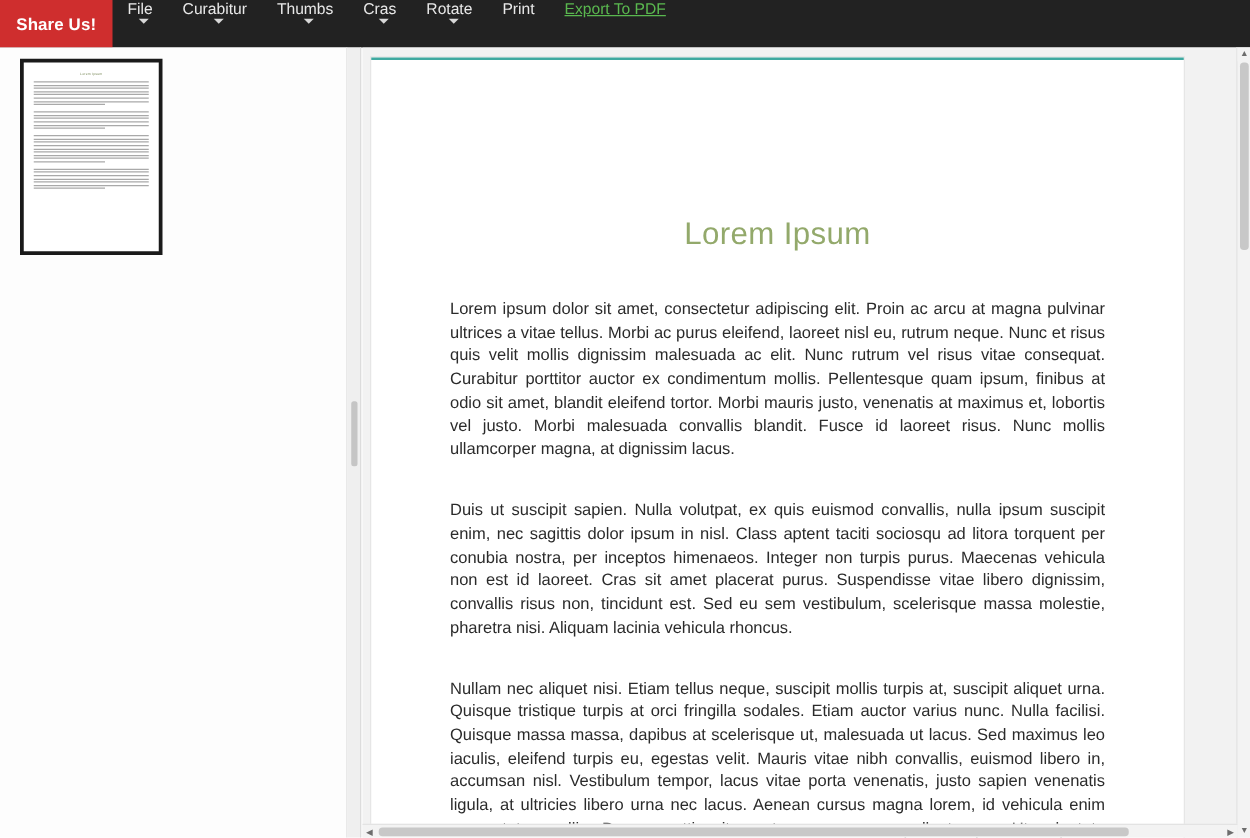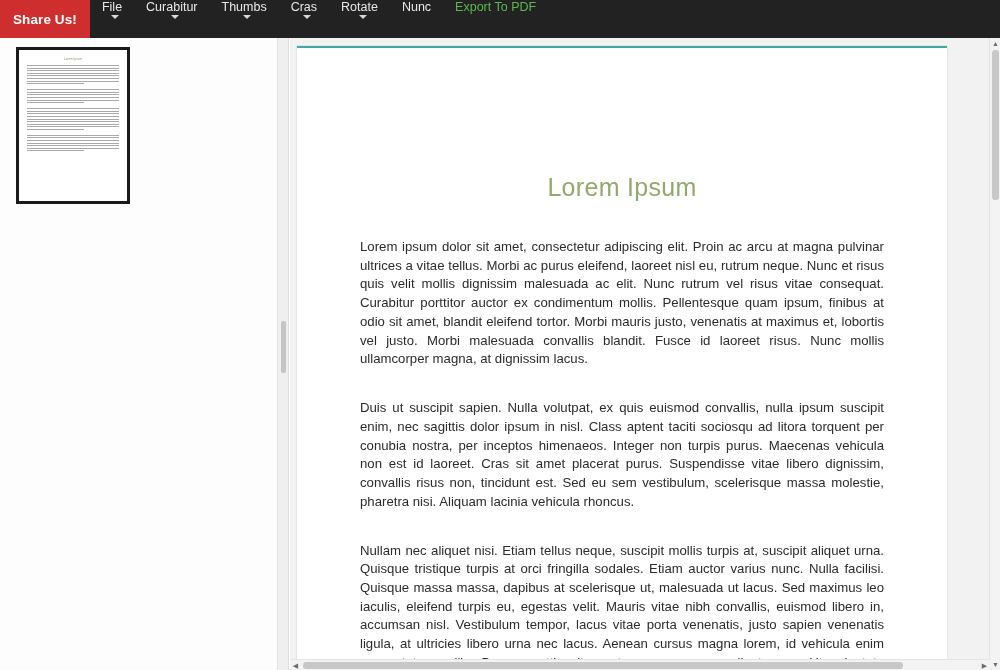--- a/index.html
+++ b/index.html
@@ -39,21 +39,21 @@
   }
   .caret {
     display: inline-block;
     margin-left: 6px;
     width: 0; height: 0;
     border-left: 4px solid transparent;
     border-right: 4px solid transparent;
     border-top: 4px solid #d8d8d8;
     position: relative; top: 1px;
   }
-  .menu-export { color: #5ab84f; font-size: 12.5px; }
+  .menu-export { color: #5ab84f; font-size: 12.5px; text-decoration: underline; }
 
   
   .thumb-pane {
     position: absolute;
     top: 38px; left: 0;
     width: 278px; height: 632px;
     background: #fdfdfd;
     border-right: 1px solid #e2e2e2;
     overflow: hidden;
   }
@@ -210,21 +210,21 @@
   </div>
   <div class="menu-item">
     <span>Cras</span>
     <span class="caret"></span>
   </div>
   <div class="menu-item">
     <span>Rotate</span>
     <span class="caret"></span>
   </div>
   <div class="menu-item">
-    <span>Nunc</span>
+    <span>Print</span>
   </div>
   <div class="menu-item menu-export">
     <span>Export To PDF</span>
   </div>
 </div>
 
 <div class="thumb-pane">
   <div class="thumb-box">
     <div class="thumb-title">Lorem Ipsum</div>
     <div class="thumb-lines">

